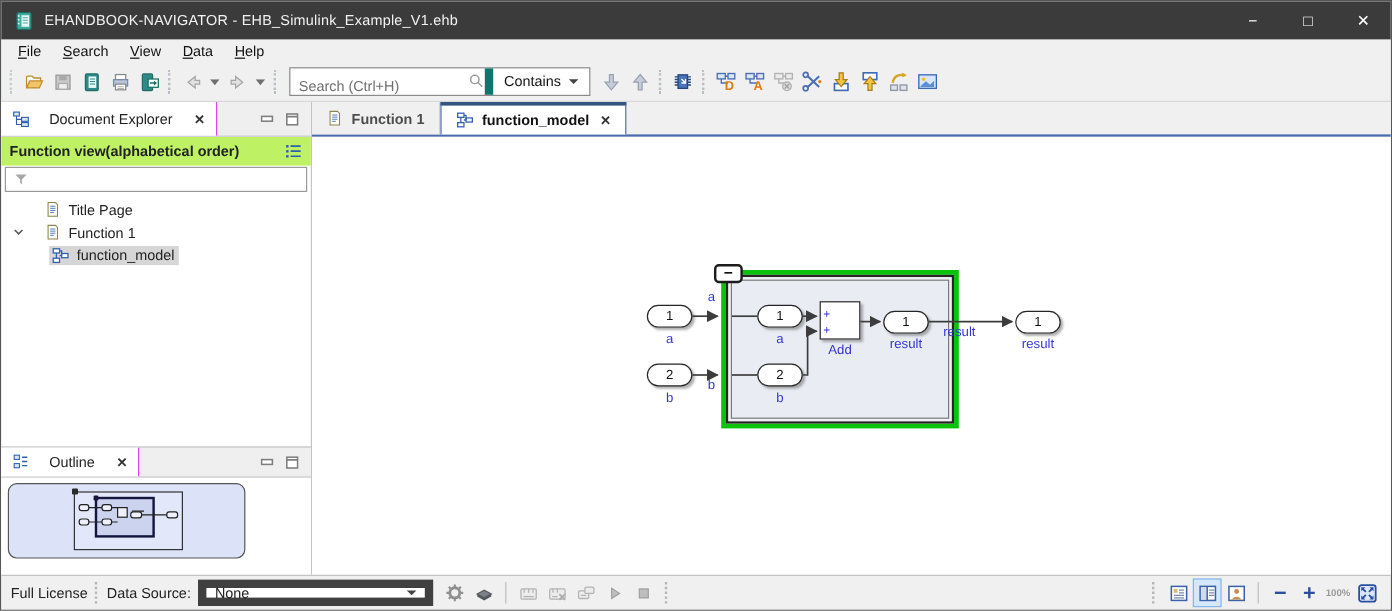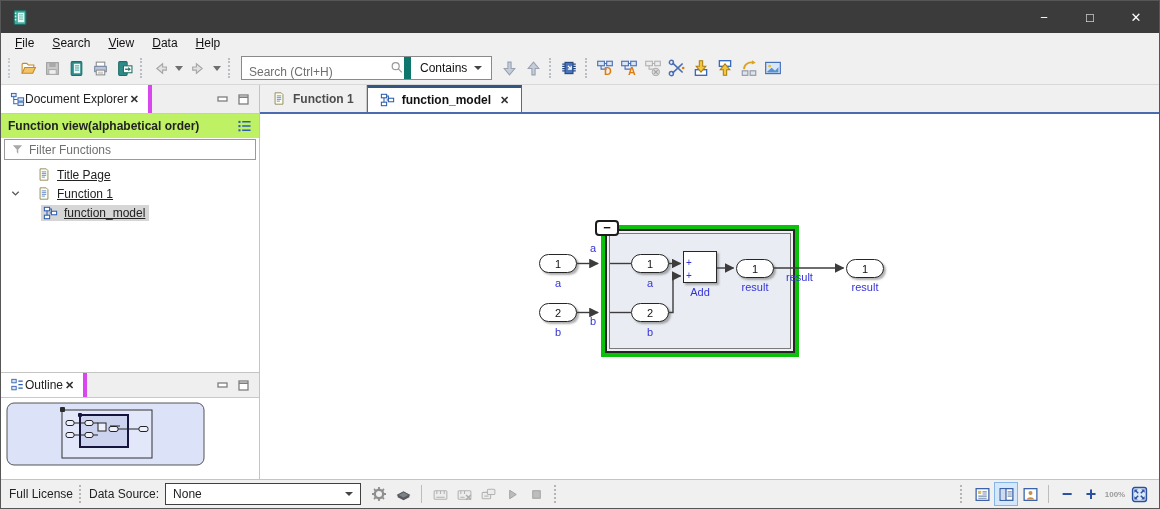--- a/index.html
+++ b/index.html
@@ -36,33 +36,33 @@
   .contains { display:flex; align-items:center; gap:7px; border-left:7px solid #0f766e;
               padding:0 9px; height:100%; color:#111; }
   .caret { width:0; height:0; border-left:4px solid transparent; border-right:4px solid transparent;
            border-top:4px solid #444; }
 
   
   .leftpanel { position:absolute; left:0; top:84px; width:259px; bottom:29px; background:#fff;
                border-right:1px solid #c4c4c4; }
   .panel-tabs { position:relative; height:29px; background:#efefef; border-bottom:1px solid #c9c9c9;
                 display:flex; align-items:stretch; }
-  .panel-tab { display:flex; align-items:center; gap:0; padding:0 9px; background:#fff;
-               border-right:4px solid #d946ef; color:#222; }
+  .panel-tab { display:flex; align-items:center; gap:16px; padding:0 9px; background:#fff;
+               border-right:1px solid #d946ef; color:#222; }
   .tab-close { font-size:11px; font-weight:bold; color:#333; margin-left:2px; }
   .minmax { margin-left:auto; display:flex; align-items:center; gap:9px; padding-right:10px; }
   .view-header { height:24px; display:flex; align-items:center; padding:0 7px; font-weight:bold;
                  background:#bef264; }
   .hdr-icon { margin-left:auto; display:flex; }
   .filterbox { margin:1px 3px 0 3px; height:21px; border:1px solid #9a9a9a; display:flex;
                align-items:center; gap:5px; padding:0 6px; background:#fff; }
   .filter-input { border:none; outline:none; flex:1; font-size:12px; color:#444;
                   font-family:"Liberation Sans",sans-serif; }
   .filter-input::placeholder { color:#6f6f6f; opacity:1; }
-  .tree { position:relative; padding-top:5px;text-decoration:underline; }
+  .tree { position:relative; padding-top:5px; }
   .tree-row { height:19px; display:flex; align-items:center; gap:6px; padding-left:36px; position:relative; }
   .tree-row .chev { position:absolute; left:9px; top:4px; }
   .tree-row.depth2 { padding-left:40px; }
   .sel-wrap { display:flex; align-items:center; gap:6px; background:#d6d6d6; padding:1px 4px 1px 2px; }
 
   .outline-tabs { position:absolute; left:0; right:0; top:287px; height:26px; background:#efefef;
                   border-top:1px solid #c4c4c4; border-bottom:1px solid #c9c9c9; display:flex; align-items:stretch; }
   .outline-body { position:absolute; left:0; right:0; top:314px; bottom:0; background:#fff; }
 
   
@@ -93,21 +93,21 @@
   .dlabel { position:absolute; font-size:11px; color:#3434d6; text-align:center; z-index:6; line-height:12px; }
   .dlabel.right { text-align:right; }
   .dlabel.left { text-align:left; }
   .wires { position:absolute; inset:0; z-index:5; pointer-events:none; }
 
   
   .statusbar { position:absolute; left:0; right:0; bottom:0; height:29px; background:#f0f0f0;
                border-top:1px solid #c4c4c4; display:flex; align-items:center; padding:0 8px; }
   .ssep { width:4px; height:18px; border-left:2px dotted #b5b5b5; margin:0 6px; flex:0 0 auto; }
   .vsep { width:1px; height:18px; background:#bdbdbd; margin:0 6px; flex:0 0 auto; }
-  .combo { width:196px; height:22px; background:#fff; border:1px solid #404040; display:flex;
+  .combo { width:196px; height:22px; background:#fff; border:7px solid #404040; display:flex;
            align-items:center; padding:0 7px; margin-left:6px; }
   .combo .caret { margin-left:auto; }
   .sbtn { width:24px; height:24px; display:flex; align-items:center; justify-content:center; flex:0 0 auto; }
   .sbtn.sel { background:#d5e7fa; border:1px solid #86b6e8; }
   .zoomtxt { display:flex; flex-direction:row; align-items:center; font-size:8px; font-weight:bold;
              color:#9a9a9a; line-height:7px; }
   .pm { font-size:18px; font-weight:bold; color:#2a4fa0; line-height:16px; }
   .spacer { flex:1; }
 </style>
 </head>
@@ -119,20 +119,21 @@
     <span class="app-icon">
       <svg width="17" height="17" viewBox="0 0 16 16">
           <rect x="3" y="1.5" width="11" height="13" rx="1" fill="#3fae9e" stroke="#1f6f66"></rect>
           <rect x="6.5" y="3.5" width="6" height="9" fill="#e8f8f4"></rect>
           <circle cx="4.3" cy="4" r="0.8" fill="#d5f2ec"></circle>
           <circle cx="4.3" cy="7" r="0.8" fill="#d5f2ec"></circle>
           <circle cx="4.3" cy="10" r="0.8" fill="#d5f2ec"></circle>
           <path d="M7.5 5.5h4M7.5 7.5h4M7.5 9.5h4" stroke="#3fae9e" stroke-width="0.8"></path>
         </svg>
     </span>
+    <span class="title-text">EHANDBOOK-NAVIGATOR - EHB_Simulink_Example_V1.ehb</span>
     <div class="win-controls">
       <span class="win-btn">−</span>
       <span class="win-btn">□</span>
       <span class="win-btn">✕</span>
     </div>
   </div>
 
   <div class="menubar">
     <span class="menu-item"><u>F</u>ile</span>
     <span class="menu-item"><u>S</u>earch</span>
@@ -325,21 +326,20 @@
             <rect x="1.5" y="6.5" width="2.2" height="2.2" fill="#2d5fb0"></rect>
             <rect x="1.5" y="11" width="2.2" height="2.2" fill="#2d5fb0"></rect>
             <path d="M5.5 3h9M5.5 7.5h9M5.5 12h9" stroke="#2d5fb0" stroke-width="1.5"></path>
           </svg>
         </span>
     </div>
     <div class="filterbox">
       <svg width="13" height="13" viewBox="0 0 14 14">
           <path d="M2 2.5h10L7.8 7v4.5L6.2 10V7Z" fill="#a8a8a8"></path>
         </svg>
-      <input class="filter-input" placeholder="Filter Functions" style="">
     </div>
     <div class="tree">
       <div class="tree-row">
         <svg width="14" height="15" viewBox="0 0 16 16">
             <path d="M3.5 1.5h7l2 2v11h-9z" fill="#fdfdf2" stroke="#8a8550"></path>
             <path d="M5.5 5h5M5.5 7h5M5.5 9h5M5.5 11h3.5" stroke="#4a78c8" stroke-width="0.9"></path>
           </svg>
         <span>Title Page</span>
       </div>
       <div class="tree-row">

